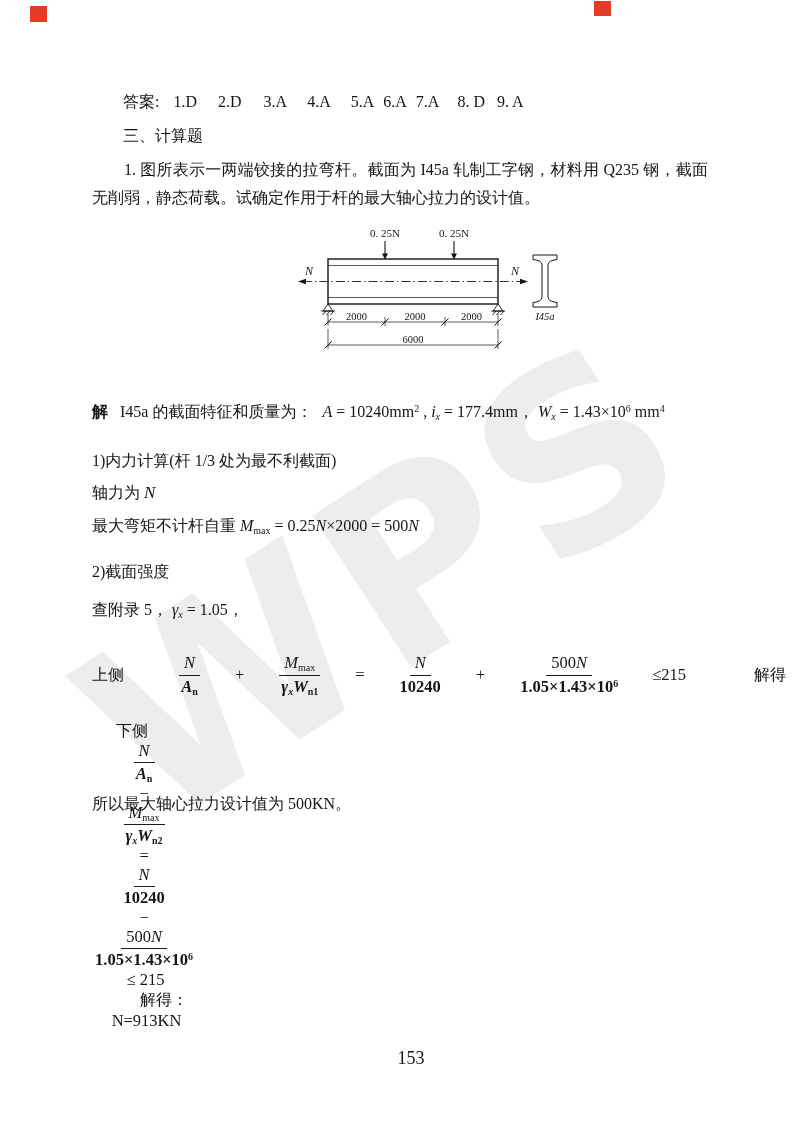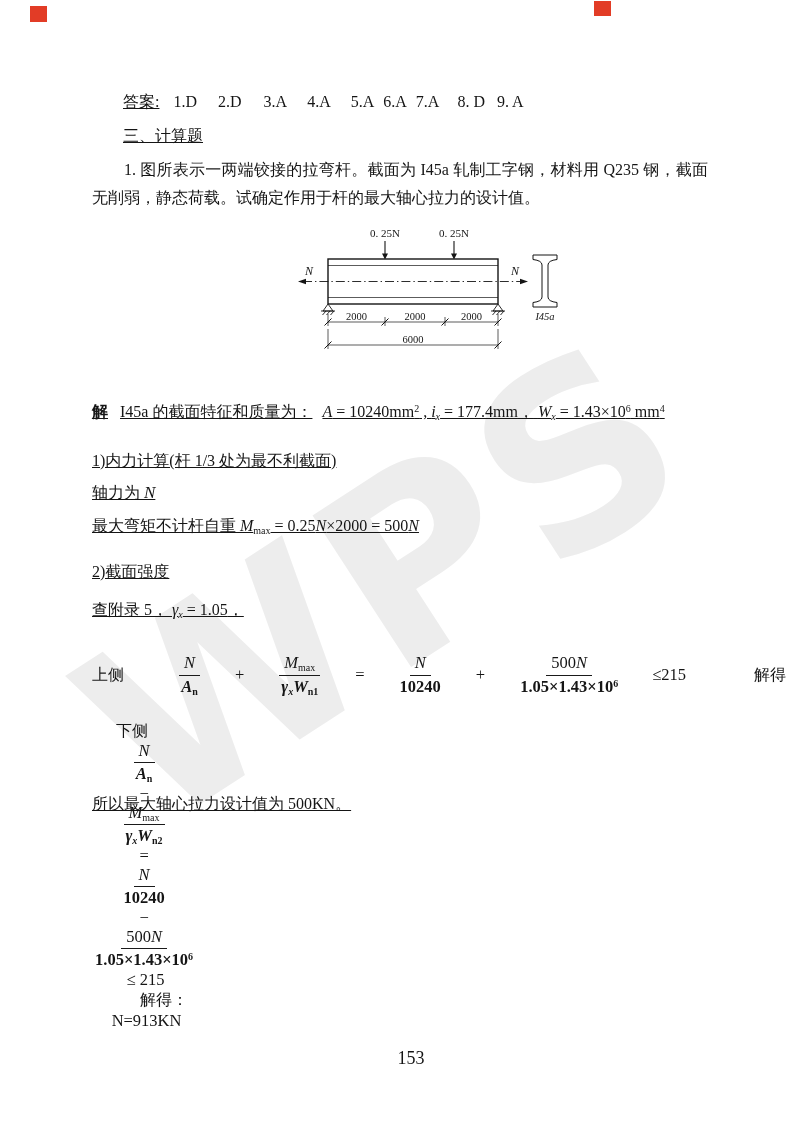--- a/index.html
+++ b/index.html
@@ -11,21 +11,21 @@
   .watermark {
     position:absolute; z-index:1; left:58px; top:438px;
     font-family:"DejaVu Sans","Liberation Sans",sans-serif;
     font-size:248px; font-weight:700; letter-spacing:6px;
     color:#ededed; transform:rotate(-33deg); white-space:nowrap;
     user-select:none;
   }
   .red-mark { position:absolute; z-index:3; background:#e23c26; }
   .red-mark.left  { left:30px; top:6px; width:17px; height:16px; }
   .red-mark.right { left:594px; top:1px; width:17px; height:15px; }
-  .line { position:absolute; z-index:2; left:92px; white-space:nowrap;text-decoration:underline; }
+  .line { position:absolute; z-index:2; left:92px; white-space:nowrap; }
   .answers { top:92px; left:123px; }
   .ans-item { display:inline-block; }
   .section-title { top:126px; left:123px; }
   .problem {
     position:absolute; z-index:2; top:156px; left:92px; width:616px;
     margin:0; line-height:28px; text-indent:32px; text-align:justify;
     white-space:normal;
   }
   .figure-svg { position:absolute; z-index:2; left:285px; top:221px; }
   .caption { position:absolute; z-index:2; left:285px; top:366px; width:290px; text-align:center; font-size:15px; }

